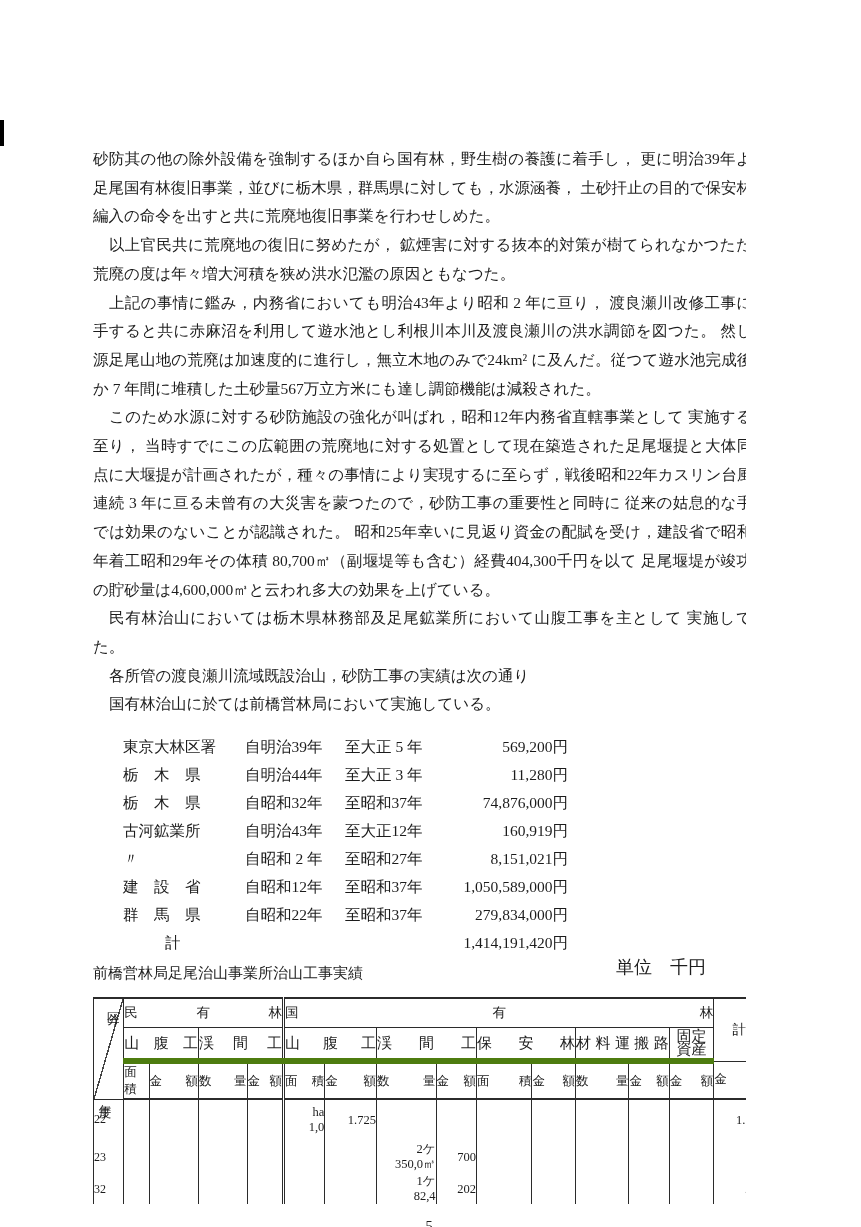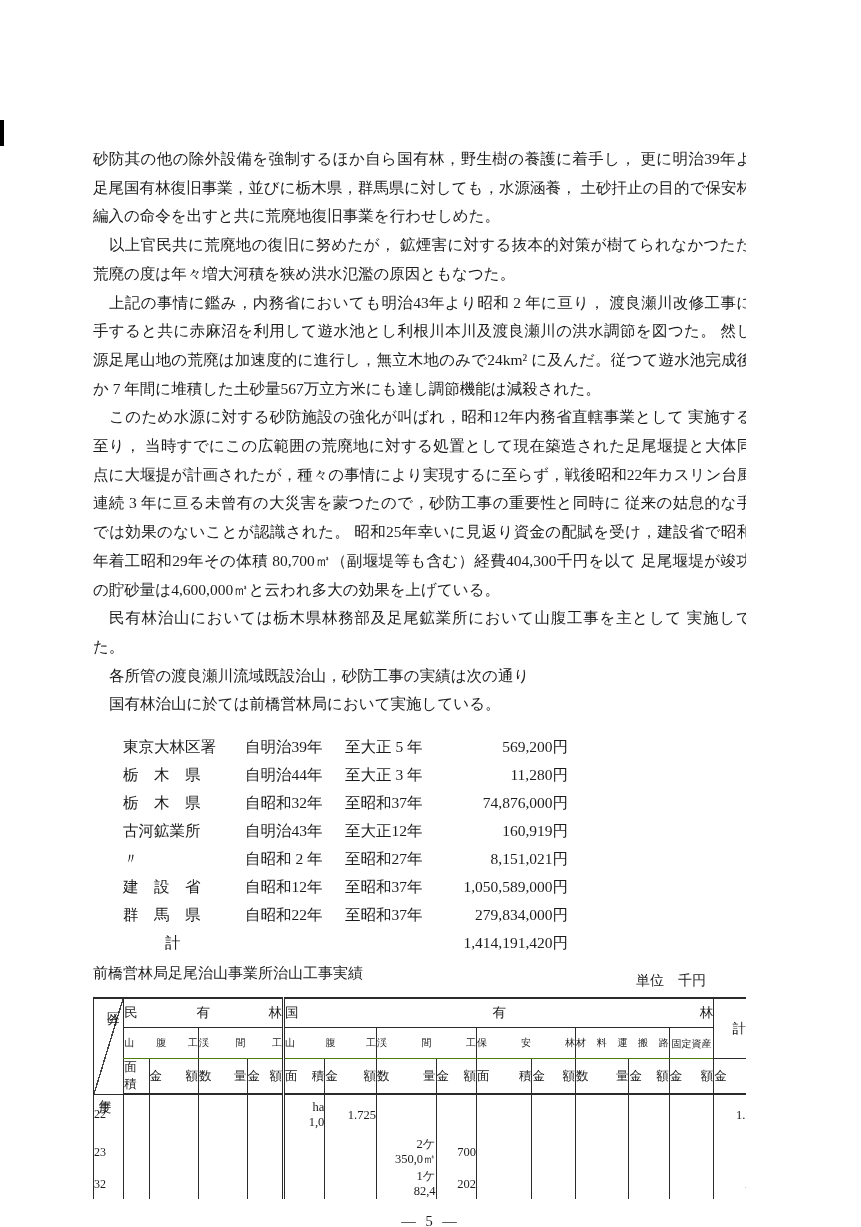--- a/index.html
+++ b/index.html
@@ -17,30 +17,30 @@
   .works { margin-top:14px; font-size:15.5px; }
   .works-row { display:flex; height:28px; align-items:center; }
   .w-name { margin-left:30px; width:122px; white-space:pre; }
   .w-name-total { margin-left:72px; width:80px; }
   .w-from { width:100px; }
   .w-to { width:110px; }
   .w-amt { width:113px; text-align:right; }
 
   .caption-row { position:relative; height:36px; margin-top:4px; }
   .tbl-title { position:absolute; left:0; right:30px; top:3px; text-align:left; font-size:15px; }
-  .unit { position:absolute; right:62px; bottom:7px; font-size:14px; }
+  .unit { position:absolute; right:62px; bottom:18px; font-size:18px; }
 
   table.ledger {
     border-collapse:collapse; width:672px; table-layout:fixed;
     border-top:2px solid #2b2b2b; border-left:1px solid #2b2b2b; border-right:1px solid #2b2b2b;
     font-size:13px;
   }
   table.ledger th, table.ledger td { border-left:1px solid #2b2b2b; font-weight:normal; padding:0; }
   tr.h1 th { height:28px; border-bottom:1px solid #2b2b2b; font-size:13.5px; }
-  tr.h2 th { height:30px; border-bottom:1px solid #4d7c0f; font-size:10px; }
+  tr.h2 th { height:30px; border-bottom:6px solid #4d7c0f; font-size:15px; }
   tr.h3 th { height:30px; border-bottom:2px solid #2b2b2b; font-size:12.5px; }
   .grp  { text-align:justify; text-align-last:justify; padding:0 16px; }
   .grp-nat { padding:0 58px; }
   .sub  { text-align:justify; text-align-last:justify; padding:0 9px; }
   .leaf { text-align:justify; text-align-last:justify; padding:0 3px; }
   .fixed-asset { text-align:center; line-height:13px; font-size:12px; padding:0 2px; }
   .dbl { border-left:3px double #2b2b2b !important; }
   th.corner { position:relative; border-bottom:2px solid #2b2b2b; }
   th.corner::before {
     content:""; position:absolute; inset:0;

